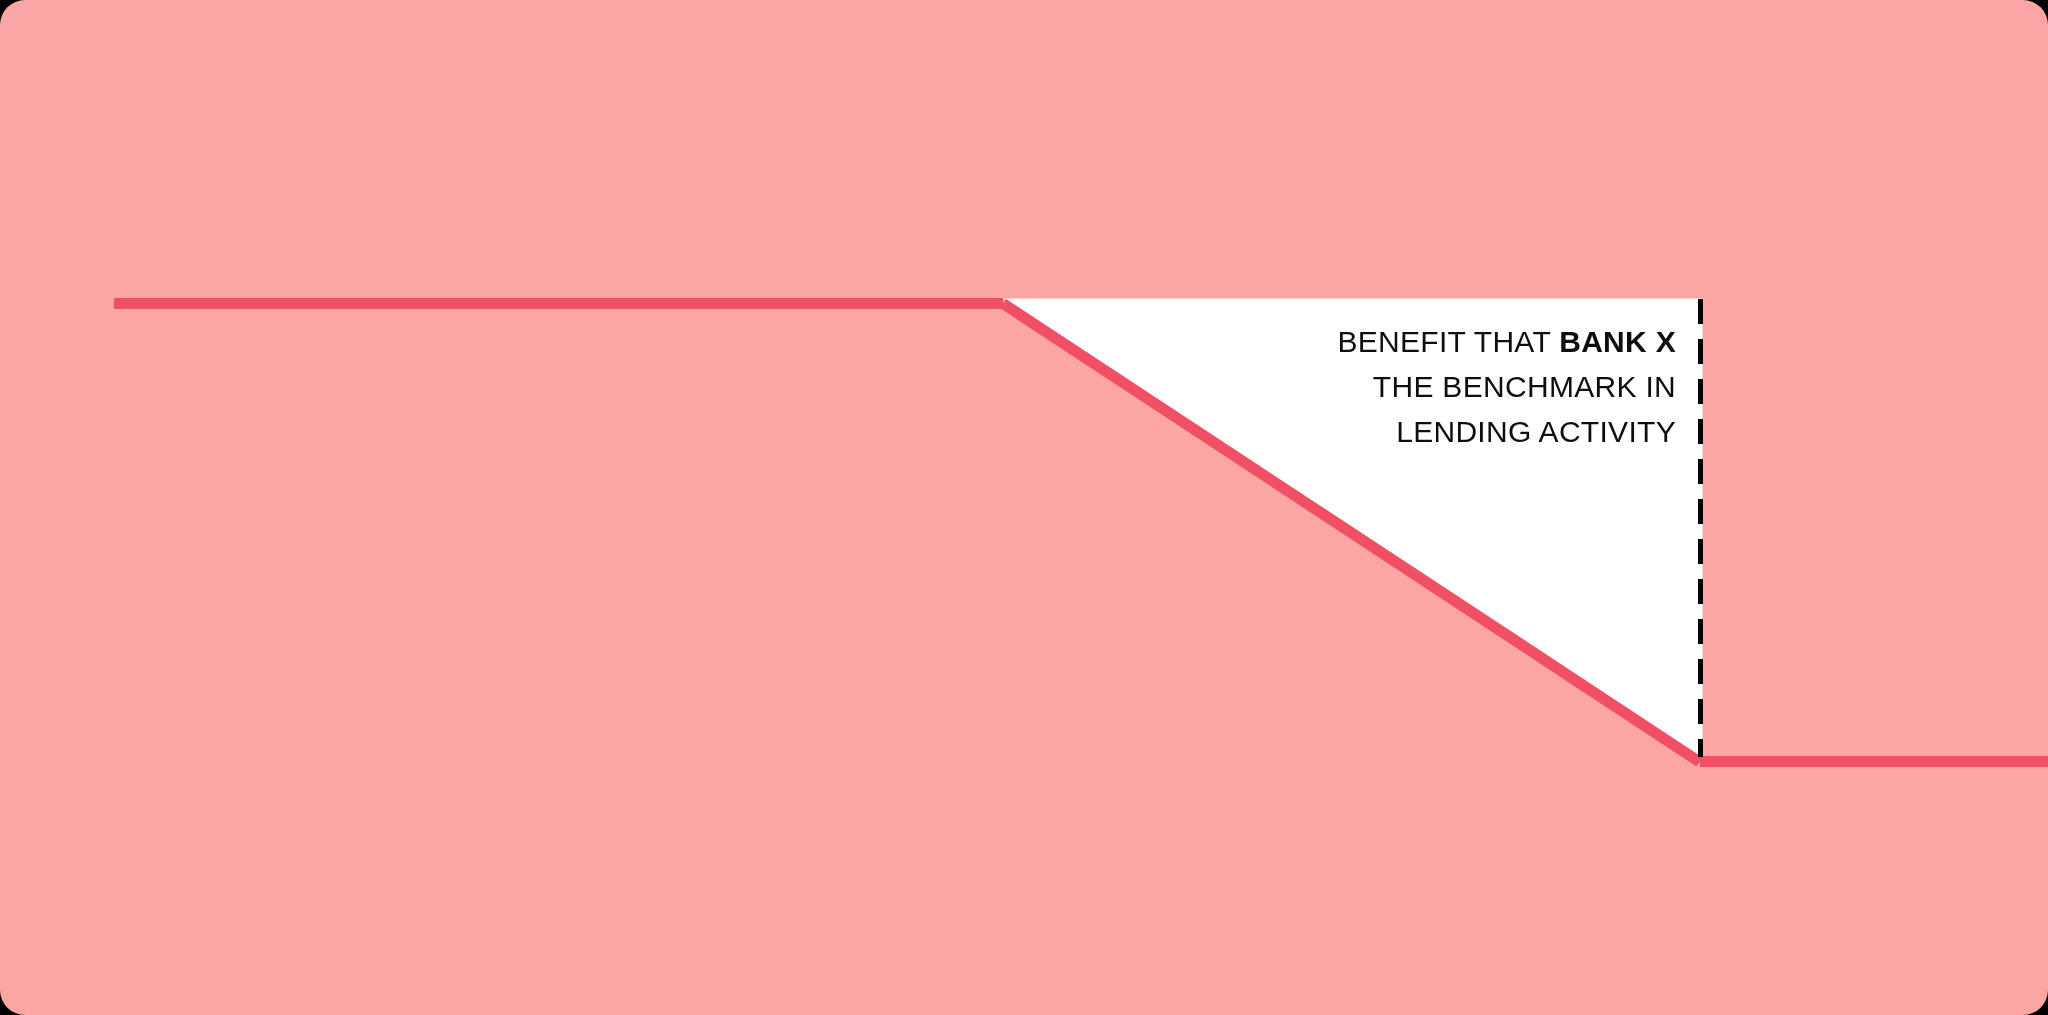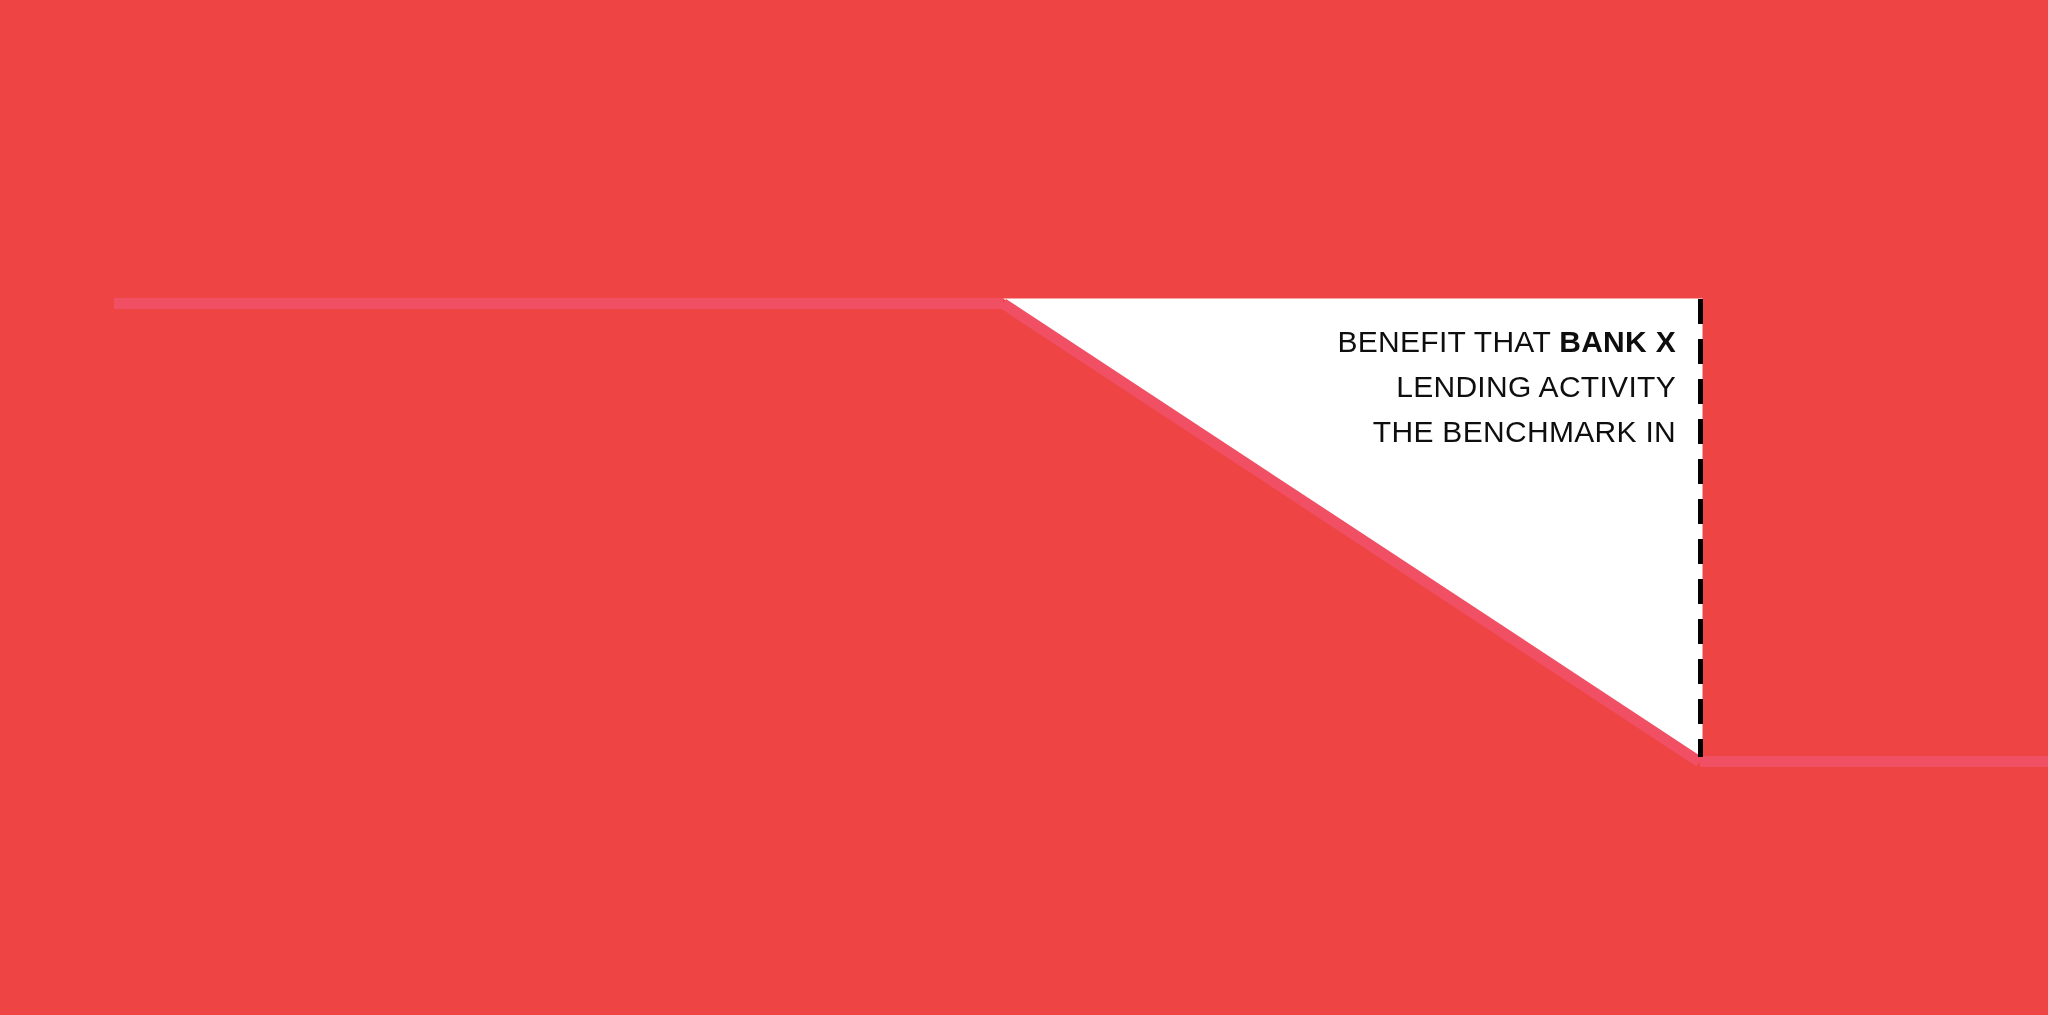--- a/index.html
+++ b/index.html
@@ -4,23 +4,24 @@
 <style>
   html, body {
     margin: 0;
     padding: 0;
     background: #000000;
   }
   .stage {
     position: relative;
     width: 2048px;
     height: 1015px;
-    background: #ef4444;
+    background: #fca5a5;
     overflow: hidden;
     font-family: "Liberation Sans", sans-serif;
+    border-radius: 25px;
   }
 
   
   .benefit-area {
     position: absolute;
     left: 0; top: 0;
     width: 2048px; height: 1015px;
     background: #FFFFFF;
     clip-path: polygon(1003px 298.5px, 1702.5px 298.5px, 1702.5px 762.5px);
   }
@@ -90,17 +91,17 @@
   <div class="line-seg line-top"></div>
 
   <div class="line-seg line-diagonal"></div>
 
   <div class="line-seg line-bottom"></div>
 
   <div class="dashed-divider"></div>
 
   <div class="annotation">
     <div class="t-line"><span>BENEFIT THAT </span><span class="bold">BANK X</span></div>
+    <div class="t-line">THE BENCHMARK IN</div>
     <div class="t-line">LENDING ACTIVITY</div>
-    <div class="t-line">THE BENCHMARK IN</div>
   </div>
 
 </div>
 
 </body></html>

